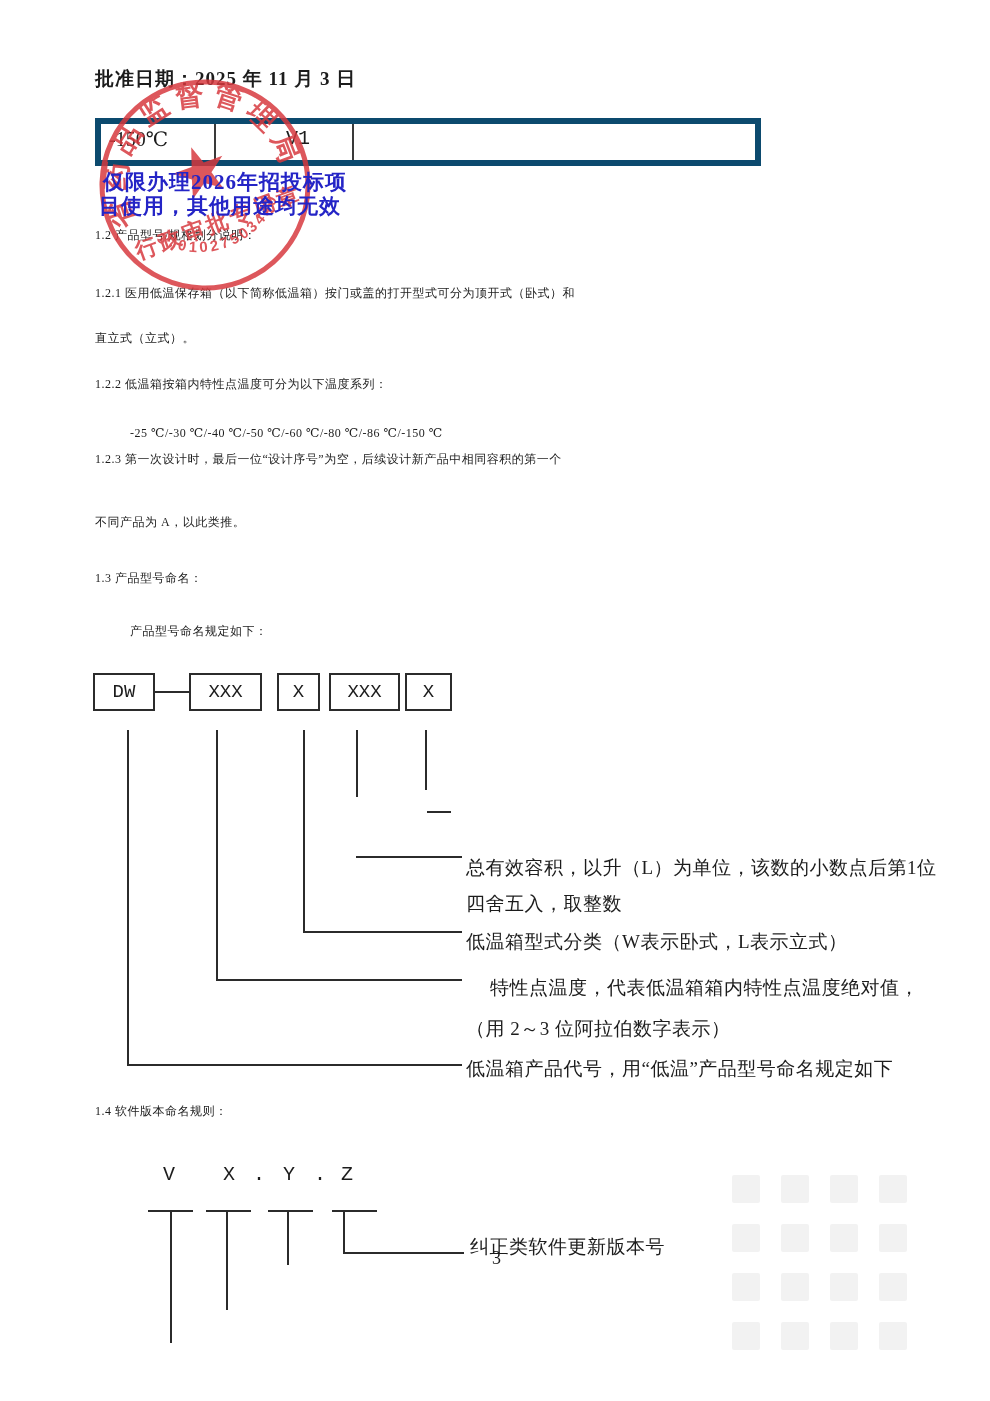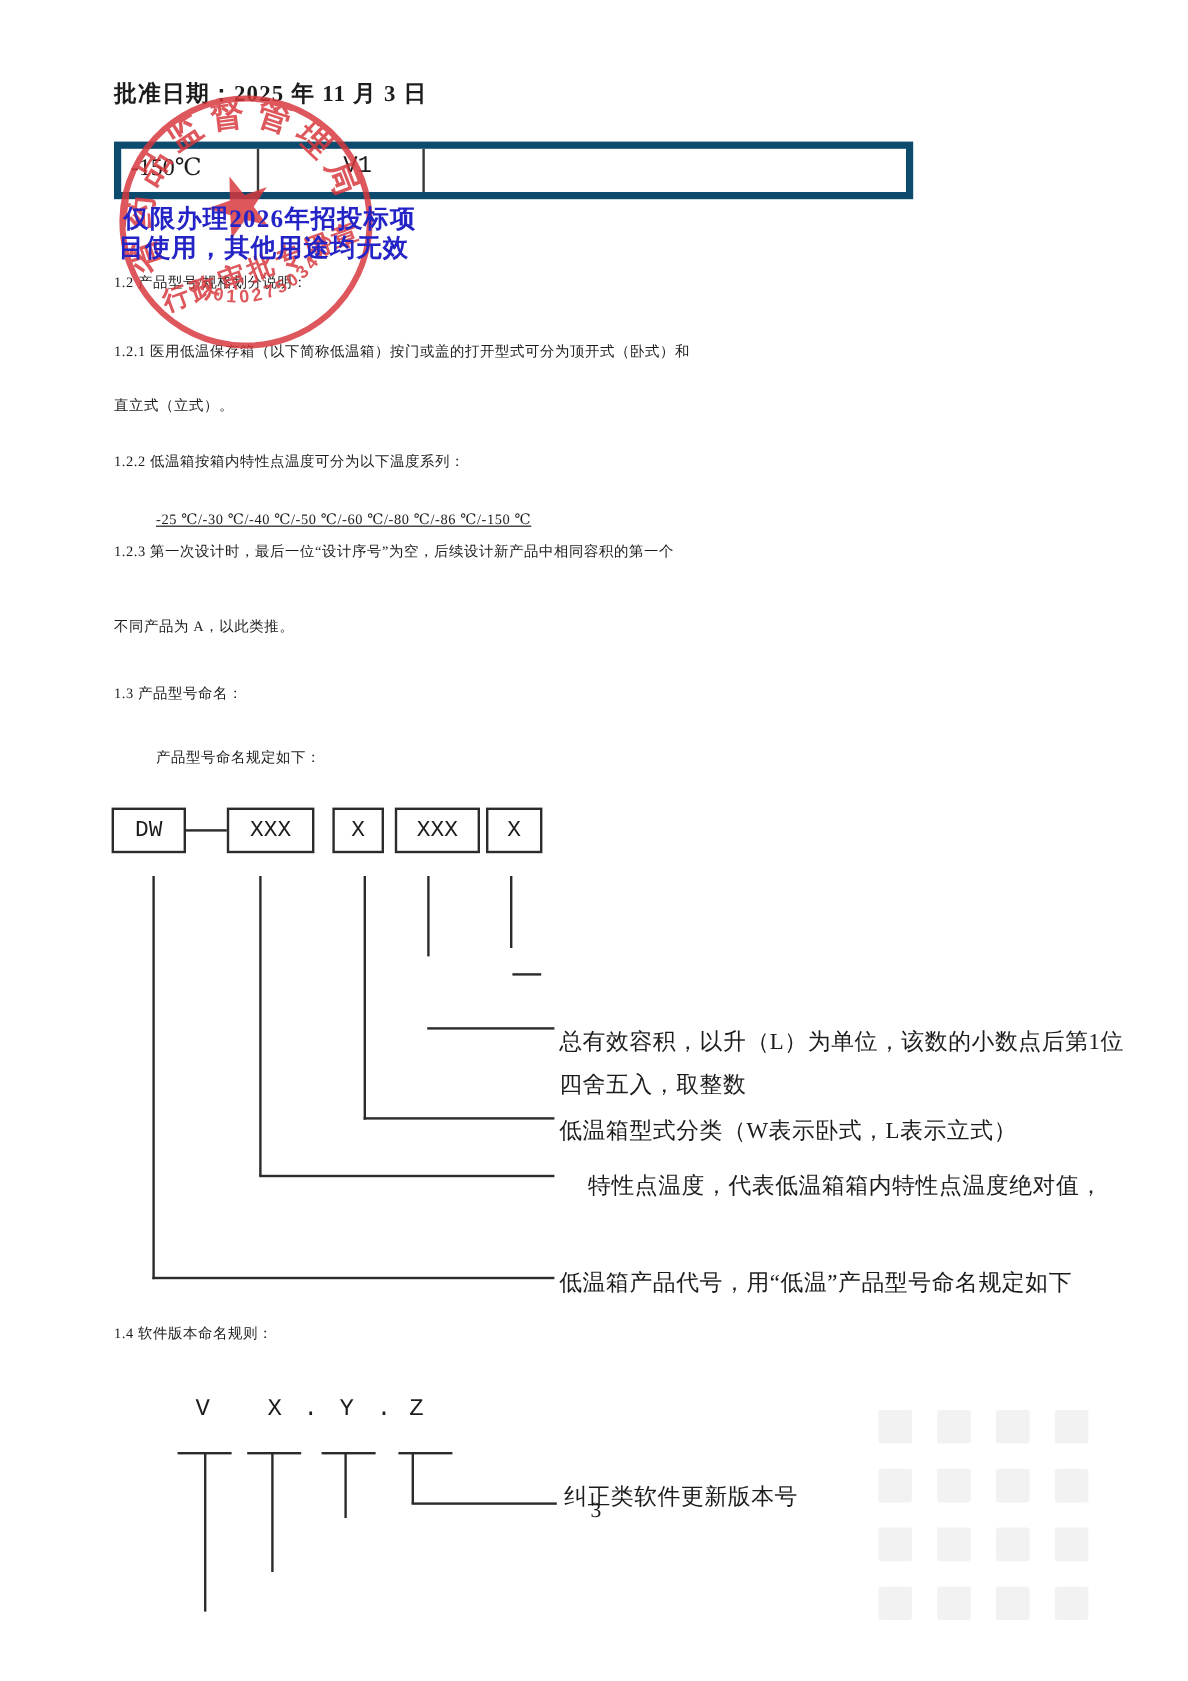--- a/index.html
+++ b/index.html
@@ -69,21 +69,21 @@
     </g>
   </svg>
 
   <div class="blue-note" style="left:103px;top:168px;">仅限办理2026年招投标项</div>
   <div class="blue-note" style="left:99px;top:192px;">目使用，其他用途均无效</div>
 
   <div class="t" style="left:95px;top:228px;">1.2  产品型号/规格划分说明：</div>
   <div class="t" style="left:95px;top:286px;">1.2.1  医用低温保存箱（以下简称低温箱）按门或盖的打开型式可分为顶开式（卧式）和</div>
   <div class="t" style="left:95px;top:331px;">直立式（立式）。</div>
   <div class="t" style="left:95px;top:377px;">1.2.2  低温箱按箱内特性点温度可分为以下温度系列：</div>
-  <div class="t" style="left:130px;top:426px;text-decoration:underline;">-25 ℃/-30 ℃/-40 ℃/-50 ℃/-60 ℃/-80 ℃/-86 ℃/-150 ℃</div>
+  <div class="t" style="left:130px;top:426px;">-25 ℃/-30 ℃/-40 ℃/-50 ℃/-60 ℃/-80 ℃/-86 ℃/-150 ℃</div>
   <div class="t" style="left:95px;top:452px;">1.2.3  第一次设计时，最后一位“设计序号”为空，后续设计新产品中相同容积的第一个</div>
   <div class="t" style="left:95px;top:515px;">不同产品为 A，以此类推。</div>
   <div class="t" style="left:95px;top:571px;">1.3  产品型号命名：</div>
   <div class="t" style="left:130px;top:624px;">产品型号命名规定如下：</div>
 
   <div class="nbox" style="left:93px;width:62px;">DW</div>
   <div class="nbox" style="left:189px;width:73px;">XXX</div>
   <div class="nbox" style="left:277px;width:43px;">X</div>
   <div class="nbox" style="left:329px;width:71px;">XXX</div>
   <div class="nbox" style="left:405px;width:47px;">X</div>
@@ -98,20 +98,21 @@
   <i class="hl" style="left:427px;top:811px;width:24px;"></i>
   <i class="hl" style="left:356px;top:856px;width:106px;"></i>
   <i class="hl" style="left:303px;top:931px;width:159px;"></i>
   <i class="hl" style="left:216px;top:979px;width:246px;"></i>
   <i class="hl" style="left:127px;top:1064px;width:335px;"></i>
 
   <div class="dlabel" style="left:466px;top:855px;">总有效容积，以升（L）为单位，该数的小数点后第1位</div>
   <div class="dlabel" style="left:466px;top:891px;">四舍五入，取整数</div>
   <div class="dlabel" style="left:466px;top:929px;">低温箱型式分类（W表示卧式，L表示立式）</div>
   <div class="dlabel" style="left:490px;top:975px;">特性点温度，代表低温箱箱内特性点温度绝对值，</div>
+  <div class="dlabel" style="left:466px;top:1016px;">（用 2～3 位阿拉伯数字表示）</div>
   <div class="dlabel" style="left:466px;top:1056px;">低温箱产品代号，用“低温”产品型号命名规定如下</div>
 
   <div class="t" style="left:95px;top:1104px;">1.4  软件版本命名规则：</div>
 
   <span class="vxyz" style="left:163px;">V</span>
   <span class="vxyz" style="left:223px;">X</span>
   <span class="vxyz" style="left:253px;">.</span>
   <span class="vxyz" style="left:283px;">Y</span>
   <span class="vxyz" style="left:314px;">.</span>
   <span class="vxyz" style="left:341px;">Z</span>

